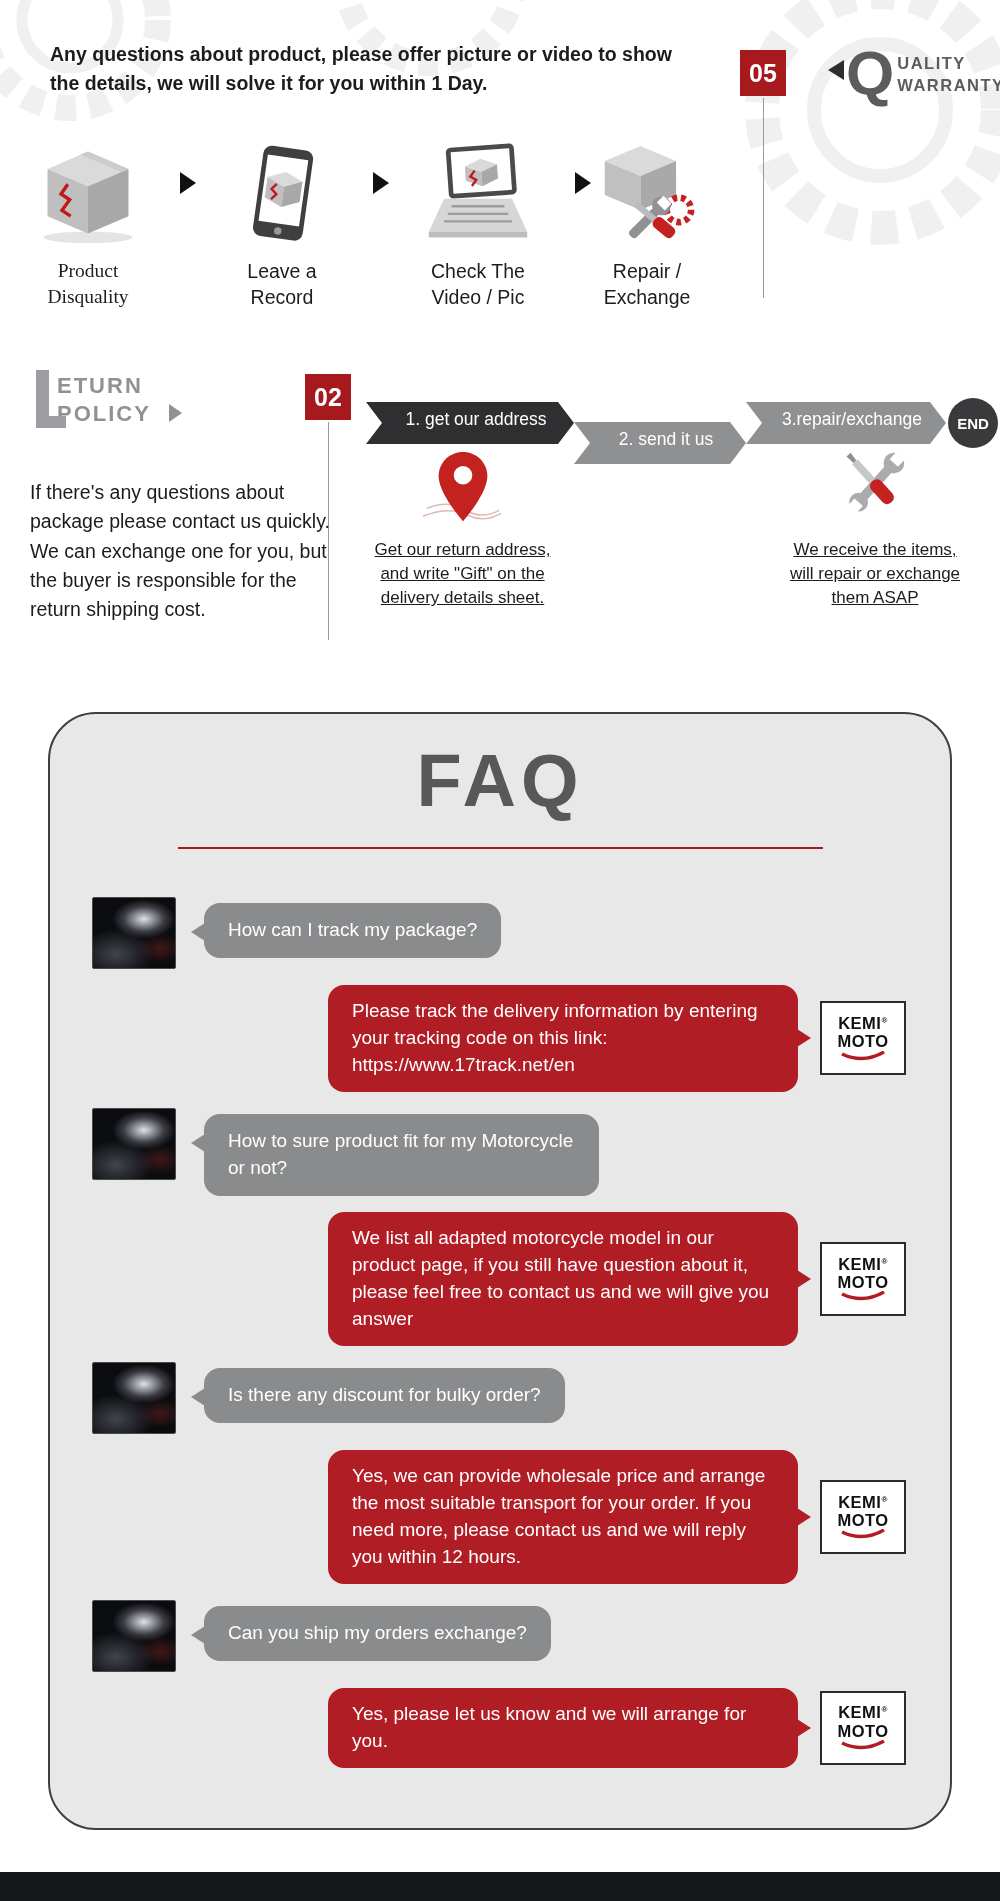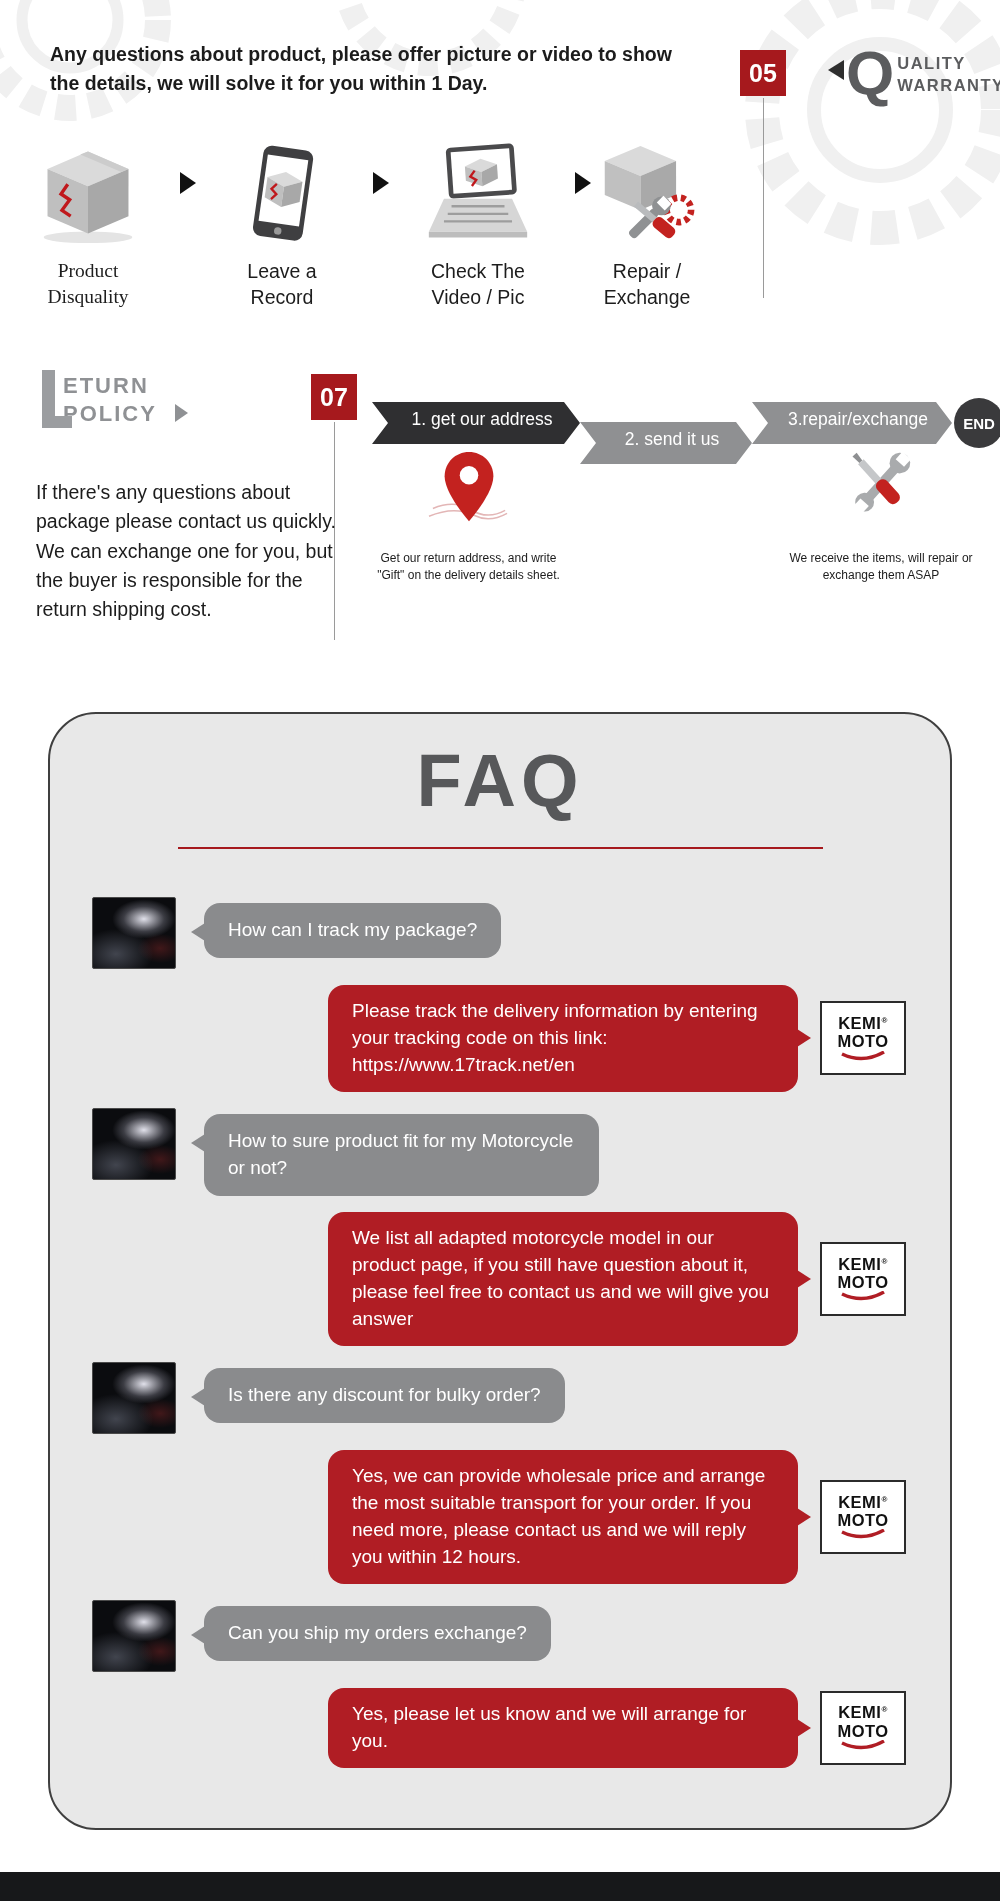--- a/index.html
+++ b/index.html
@@ -23,40 +23,40 @@
   .q-arrow { width:0; height:0; border-top:10px solid transparent; border-bottom:10px solid transparent; border-right:16px solid #2e2e2e; margin-top:16px; }
   .q-letter { font-size:62px; font-weight:700; color:#5b5c5e; line-height:0.92; margin:0 3px 0 2px; }
   .q-text { margin-top:8px; font-weight:700; color:#5b5c5e; font-size:16.5px; letter-spacing:1.5px; line-height:1.35; }
   .w-step { position:absolute; top:118px; width:160px; text-align:center; }
   .w-icon-box { height:128px; display:flex; align-items:flex-end; justify-content:center; }
   .w-label { margin:12px auto 0; width:136px; font-size:19.5px; line-height:1.35; color:#1d1d1d; }
   .tri-right { width:0; height:0; border-top:11px solid transparent; border-bottom:11px solid transparent; border-left:16px solid #111; position:absolute; }
   .tri-1 { left:180px; top:172px; } .tri-2 { left:373px; top:172px; } .tri-3 { left:575px; top:172px; }
 
   
-  .sec-return { position:absolute; left:14px; top:360px; width:818px; height:300px; }
+  .sec-return { position:absolute; left:8px; top:360px; width:818px; height:300px; }
   .return-logo { position:absolute; left:28px; top:10px; display:flex; }
   .rl-bar { width:13px; height:58px; background:#9b9da0; position:relative; }
   .rl-bar::after { content:""; position:absolute; left:0; bottom:0; width:30px; height:12px; background:#9b9da0; }
   .rl-text { margin:2px 0 0 8px; font-weight:700; color:#8f9194; font-size:22px; letter-spacing:2px; line-height:1.25; }
   .rl-line2 { display:flex; align-items:center; gap:18px; }
   .rl-tri { width:0; height:0; border-top:9px solid transparent; border-bottom:9px solid transparent; border-left:13px solid #8f9194; }
   .badge-06 { left:297px; top:14px; }
   .vline-06 { left:320px; top:62px; height:218px; }
   .flow { position:absolute; left:358px; top:22px; display:flex; align-items:center; }
   .banner { height:42px; display:flex; align-items:center; justify-content:center; color:#fff; font-size:17.5px; clip-path:polygon(0 0, calc(100% - 16px) 0, 100% 50%, calc(100% - 16px) 100%, 0 100%, 16px 50%); padding:0 8px 8px 20px; }
   .banner-1 { width:208px; background:#2f2f31; }
   .banner-2 { width:172px; background:#8f9092;margin-top:40px; }
   .banner-3 { width:200px; background:#8f9092; }
   .flow-end { width:50px; height:50px; border-radius:50%; background:#3a3a3c; color:#fff; font-size:15px; font-weight:700; display:flex; align-items:center; justify-content:center; margin-left:2px; }
   .return-note { position:absolute; left:22px; top:118px; width:308px; font-size:19.5px; line-height:1.5; color:#1c1c1c; }
   .r-col { position:absolute; top:76px; text-align:center; }
   .r-col-1 { left:352px; width:205px; } .r-col-2 { left:562px; width:205px; } .r-col-3 { left:772px; width:190px; }
   .r-icon-box { height:92px; display:flex; align-items:flex-end; justify-content:center; }
-  .r-text { margin-top:22px; font-size:12px; line-height:1.42; color:#1c1c1c; }
+  .r-text { margin-top:10px; font-size:17px; line-height:1.42; color:#1c1c1c;text-decoration:underline; }
 
   
   .faq-box { position:absolute; left:48px; top:712px; width:904px; height:1118px; background:#e8e8e8; border:2px solid #3f3f3f; border-radius:48px; overflow:hidden; }
   .faq-title { text-align:center; margin-top:24px; font-size:74px; font-weight:800; color:#57585a; letter-spacing:5px; }
   .faq-rule { width:645px; border-top:2px solid #a6191d; margin:24px auto 0; }
   .q-row { display:flex; align-items:flex-start; margin:16px 0 0 42px; }
   .q-row.first { margin-top:48px; }
   .avatar { width:84px; height:72px; flex:0 0 auto; border-radius:2px; border:1px solid #4a4a4a;
     background:
       radial-gradient(55% 40% at 62% 30%, rgba(236,236,246,0.95) 0%, rgba(150,150,165,0.35) 45%, rgba(0,0,0,0) 70%),
@@ -194,21 +194,21 @@
         <div class="rl-bar"></div>
         <div class="rl-text">
           <div>ETURN</div>
           <div class="rl-line2">
             <span>POLICY</span>
             <span class="rl-tri"></span>
           </div>
         </div>
       </div>
 
-      <div class="badge badge-06">07</div>
+      <div class="badge badge-06">02</div>
       <div class="vline vline-06"></div>
 
       <div class="flow">
         <div class="banner banner-1">1. get our address</div>
         <div class="banner banner-2">2. send it us</div>
         <div class="banner banner-3">3.repair/exchange</div>
         <div class="flow-end">END</div>
       </div>
 
       <div class="return-note">If there's any questions about package please contact us quickly. We can exchange one for you, but the buyer is responsible for the return shipping cost.</div>

